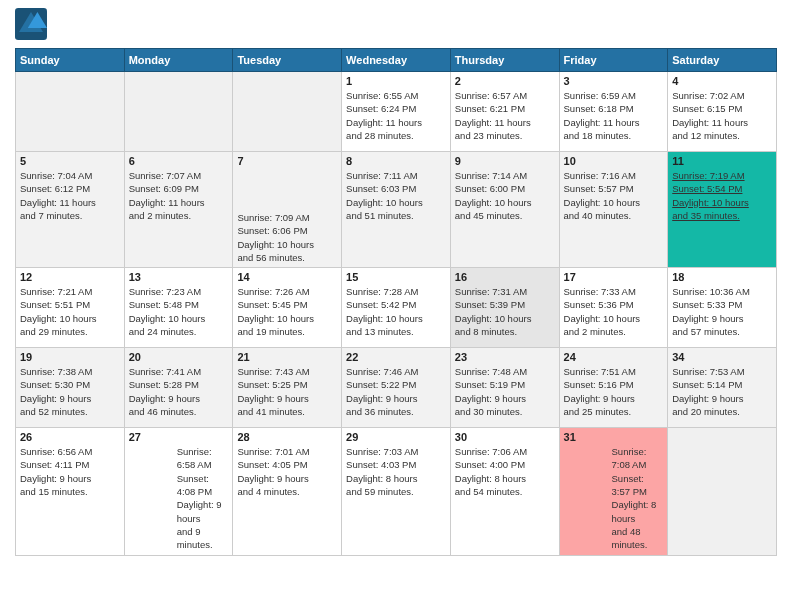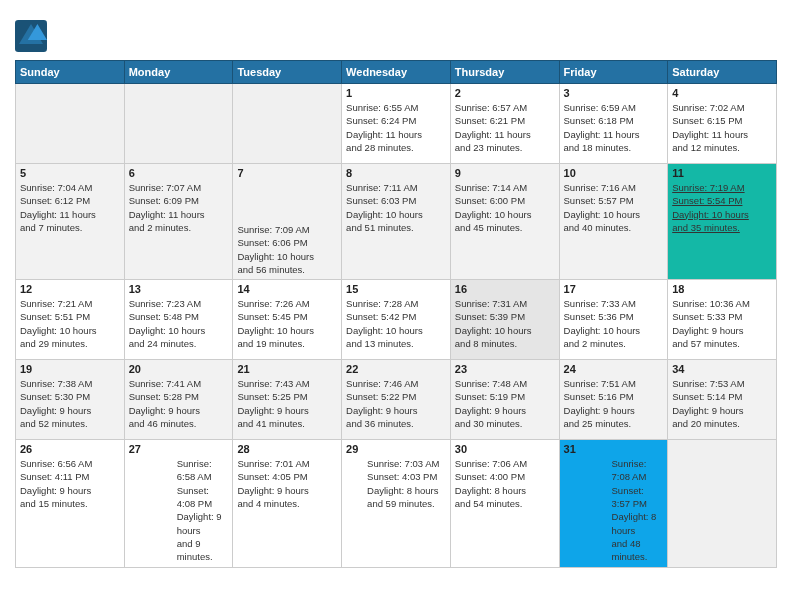--- a/index.html
+++ b/index.html
@@ -7,21 +7,21 @@
       width: 792px;
       height: 612px;
       font-family: Arial, sans-serif;
       background: #fff;
       overflow: hidden;
     }
     .page {
       width: 792px;
       height: 612px;
       position: relative;
-      padding: 20px 15px;
+      padding: 8px 15px;
     }
     .header {
       display: flex;
       justify-content: space-between;
       align-items: flex-start;
       margin-bottom: 8px;
     }
     .logo {
       display: flex;
       align-items: center;
@@ -323,33 +323,33 @@
           </td>
           <td style="background: rgb(255, 255, 255);">
             <div class="day-num">28</div>
             <div class="day-info" style="white-space: pre-line;">Sunrise: 7:01 AM
 Sunset: 4:05 PM
 Daylight: 9 hours
 and 4 minutes.</div>
           </td>
           <td style="background: rgb(255, 255, 255);">
             <div class="day-num">29</div>
-            <div class="day-info" style="white-space: pre-line; margin-left: 21px;">Sunrise: 7:03 AM
+            <div class="day-info" style="white-space: pre-line;">Sunrise: 7:03 AM
 Sunset: 4:03 PM
 Daylight: 8 hours
 and 59 minutes.</div>
           </td>
           <td style="background: rgb(255, 255, 255);">
             <div class="day-num">30</div>
             <div class="day-info" style="white-space: pre-line;">Sunrise: 7:06 AM
 Sunset: 4:00 PM
 Daylight: 8 hours
 and 54 minutes.</div>
           </td>
-          <td style="background: #0ea5e9;">
+          <td style="background: #fca5a5;">
             <div class="day-num">31</div>
             <div class="day-info" style="white-space: pre-line; margin-left: 48px;">Sunrise: 7:08 AM
 Sunset: 3:57 PM
 Daylight: 8 hours
 and 48 minutes.</div>
           </td>
           <td class="empty-cell" style="background: rgb(235, 235, 235);"></td>
         </tr>
       </tbody>
   </table>

